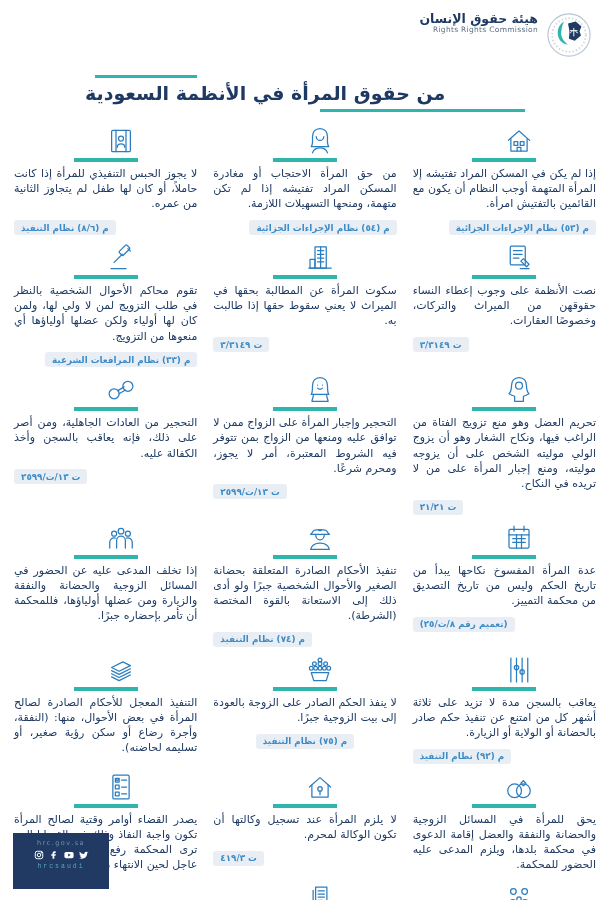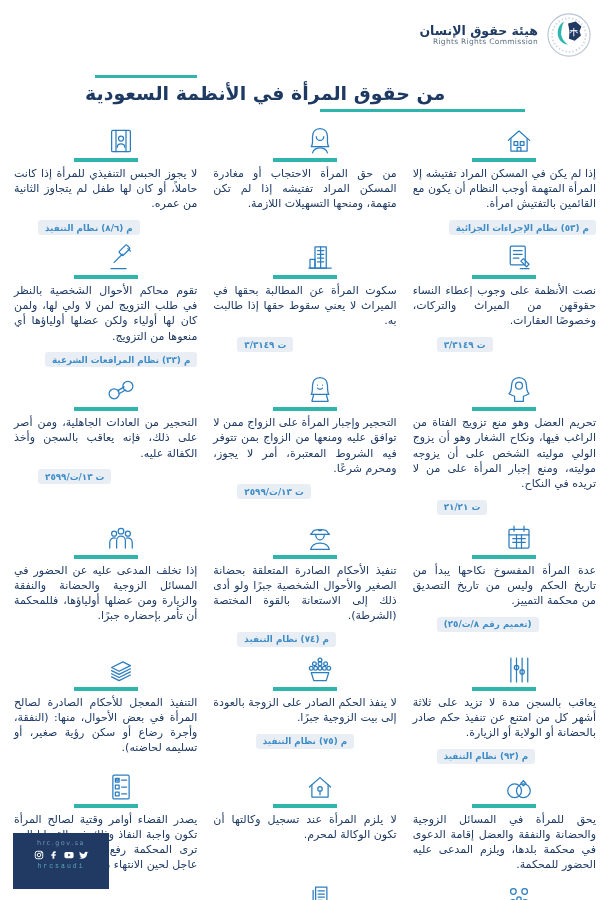--- a/index.html
+++ b/index.html
@@ -4,21 +4,21 @@
 <style>
   html,body{
     margin:0; padding:0;
     width:610px; height:900px;
     overflow:hidden;
     background:#ffffff;
     font-family:"DejaVu Sans", sans-serif;
   }
   
   .brandrow{
-    display:flex; align-items:center; gap:8px;
+    display:flex; gap:8px;
     padding:12px 18px 0 24px;
   }
   .brand-emblem{ width:46px; height:46px; flex:0 0 auto; }
   .brand-names{ text-align:right; line-height:1.15; }
   .brand-ar{ color:#1e3a63; font-weight:bold; font-size:12.5px; }
   .brand-en{ color:#5b7083; font-size:7.5px; letter-spacing:.3px; }
 
   
   .titlewrap{
     position:relative;
@@ -54,21 +54,21 @@
   }
   .tealbar{ width:64px; height:4px; background:#2fb5ac; margin-top:2px; }
   .txt{
     margin:2px 0 4px 0;
     color:#1e3a63; font-weight:normal;
     font-size:11px; line-height:1.38;
     text-align:justify;
   }
   .badgewrap{ min-height:15px; }
   .align-right{ text-align:right; }
-  .align-left{ text-align:left;margin-left:24px; }
+  .align-left{ text-align:left; }
   .align-center{ text-align:center; }
   .badge{
     display:inline-block;
     background:#e8eef4; color:#3e8cc7;
     font-weight:bold; font-size:8.8px;
     padding:2.5px 7px; border-radius:3px;
     white-space:nowrap;
   }
 
   
@@ -123,20 +123,21 @@
     <div class="card">
       <div class="iconblock">
         <svg class="ic" viewBox="0 0 48 48">
           <path d="M24 4c-8 0-12 6-12 13 0 8 1 12-2 16h28c-3-4-2-8-2-16 0-7-4-13-12-13z"></path>
           <path d="M18 17a6 6 0 0 0 12 0"></path>
           <path d="M12 43c2-6 7-8 12-8s10 2 12 8"></path>
         </svg>
         <div class="tealbar"></div>
       </div>
       <p class="txt">من حق المرأة الاحتجاب أو مغادرة المسكن المراد تفتيشه إذا لم تكن متهمة، ومنحها التسهيلات اللازمة.</p>
+      <div class="badgewrap align-right"><span class="badge">م (٥٤) نظام الإجراءات الجزائية</span></div>
     </div>
     <div class="card">
       <div class="iconblock">
         <svg class="ic" viewBox="0 0 48 48">
           <rect x="9" y="7" width="30" height="34" rx="2"></rect>
           <path d="M16 7v34M32 7v34"></path>
           <circle cx="24" cy="20" r="4"></circle>
           <path d="M18 34c0-7 12-7 12 0"></path>
         </svg>
         <div class="tealbar"></div>
@@ -318,20 +319,21 @@
       <div class="iconblock">
         <svg class="ic" viewBox="0 0 48 48">
           <path d="M7 24 24 9l17 15"></path>
           <path d="M11 21v19h26V21"></path>
           <circle cx="24" cy="27" r="3.5"></circle>
           <path d="M24 30.5v6"></path>
         </svg>
         <div class="tealbar"></div>
       </div>
       <p class="txt">لا يلزم المرأة عند تسجيل وكالتها أن تكون الوكالة لمحرم.</p>
+      <div class="badgewrap align-left"><span class="badge">ت ٤١٩/٣</span></div>
     </div>
     <div class="card">
       <div class="iconblock">
         <svg class="ic" viewBox="0 0 48 48">
           <rect x="11" y="5" width="26" height="38" rx="2"></rect>
           <rect x="15" y="10" width="6" height="6"></rect>
           <path d="M25 13h8"></path>
           <rect x="15" y="21" width="6" height="6"></rect>
           <path d="M25 24h8"></path>
           <rect x="15" y="32" width="6" height="6"></rect>

